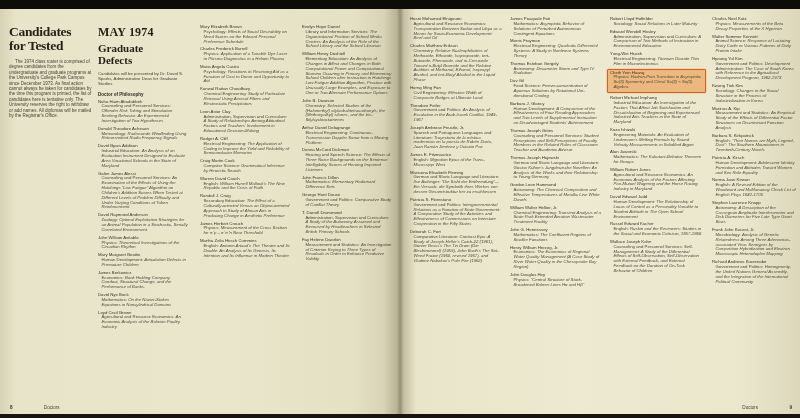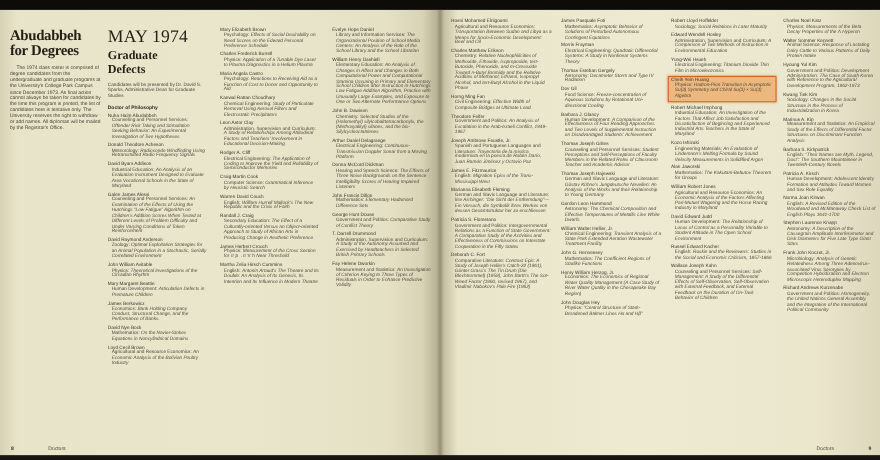--- a/index.html
+++ b/index.html
@@ -32,22 +32,22 @@
   .r1{left:10px;width:92px;}
   .r2{left:110px;width:92px;}
   .r3{left:210px;width:92px;}
   .r4{left:312px;width:84px;}
 
   .h-candidates{
     font-family:"Liberation Serif",serif;font-weight:bold;
     font-size:13.5px;line-height:1.04;color:#241f15;width:80px;letter-spacing:-0.3px;
   }
   .h-may{
-    font-family:"Liberation Serif",serif;font-weight:normal;
-    font-size:16px;color:#241f15;letter-spacing:0.2px;
+    font-family:"Liberation Serif",serif;font-weight:bold;
+    font-size:12px;color:#241f15;letter-spacing:0.2px;
   }
   .h-gs{
     font-family:"Liberation Serif",serif;font-weight:bold;
     font-size:11px;line-height:1.08;color:#241f15;width:58px;margin-top:3px;
   }
   .intro{font-size:4.5px;line-height:1.2;color:#443f33;margin-top:6px;width:84px;text-indent:6px;}
   .presenter{font-size:4.3px;line-height:1.15;color:#443f33;margin:5px 0 0;width:88px;}
   .phd-heading{font-size:4.5px;font-weight:bold;color:#2e2920;margin:5px 0 3px;}
 
   .entry{margin-bottom:3px;font-size:4.3px;line-height:1.13;color:#4c463a;}
@@ -67,21 +67,21 @@
   .fl-left{left:10px;}  .fl-left .lbl{margin-left:30px;}
   .fl-right{right:8px;} .fl-right .lbl{margin-right:30px;}
 </style>
 </head>
 <body>
 
 <div class="photo-edge-top"></div>
 
 <div class="page left">
   <div class="col c1">
-    <div class="h-candidates">Abudabbeh for Degrees</div>
+    <div class="h-candidates">Candidates for Tested</div>
     <p class="intro">The 1974 class roster is comprised of degree candidates from the undergraduate and graduate programs at the University's College Park Campus since December 1973. As final action cannot always be taken for candidates by the time this program is printed, the list of candidates here is tentative only. The University reserves the right to withdraw or add names. All diplomas will be mailed by the Registrar's Office.</p>
   </div>
 
   <div class="col c2">
     <div class="h-may">MAY 1974</div>
     <div class="h-gs">Graduate Defects</div>
     <p class="presenter">Candidates will be presented by Dr. David S. Sparks, Administrative Dean for Graduate Studies</p>
     <div class="phd-heading">Doctor of Philosophy</div>
     <div>
         <div class="entry">

